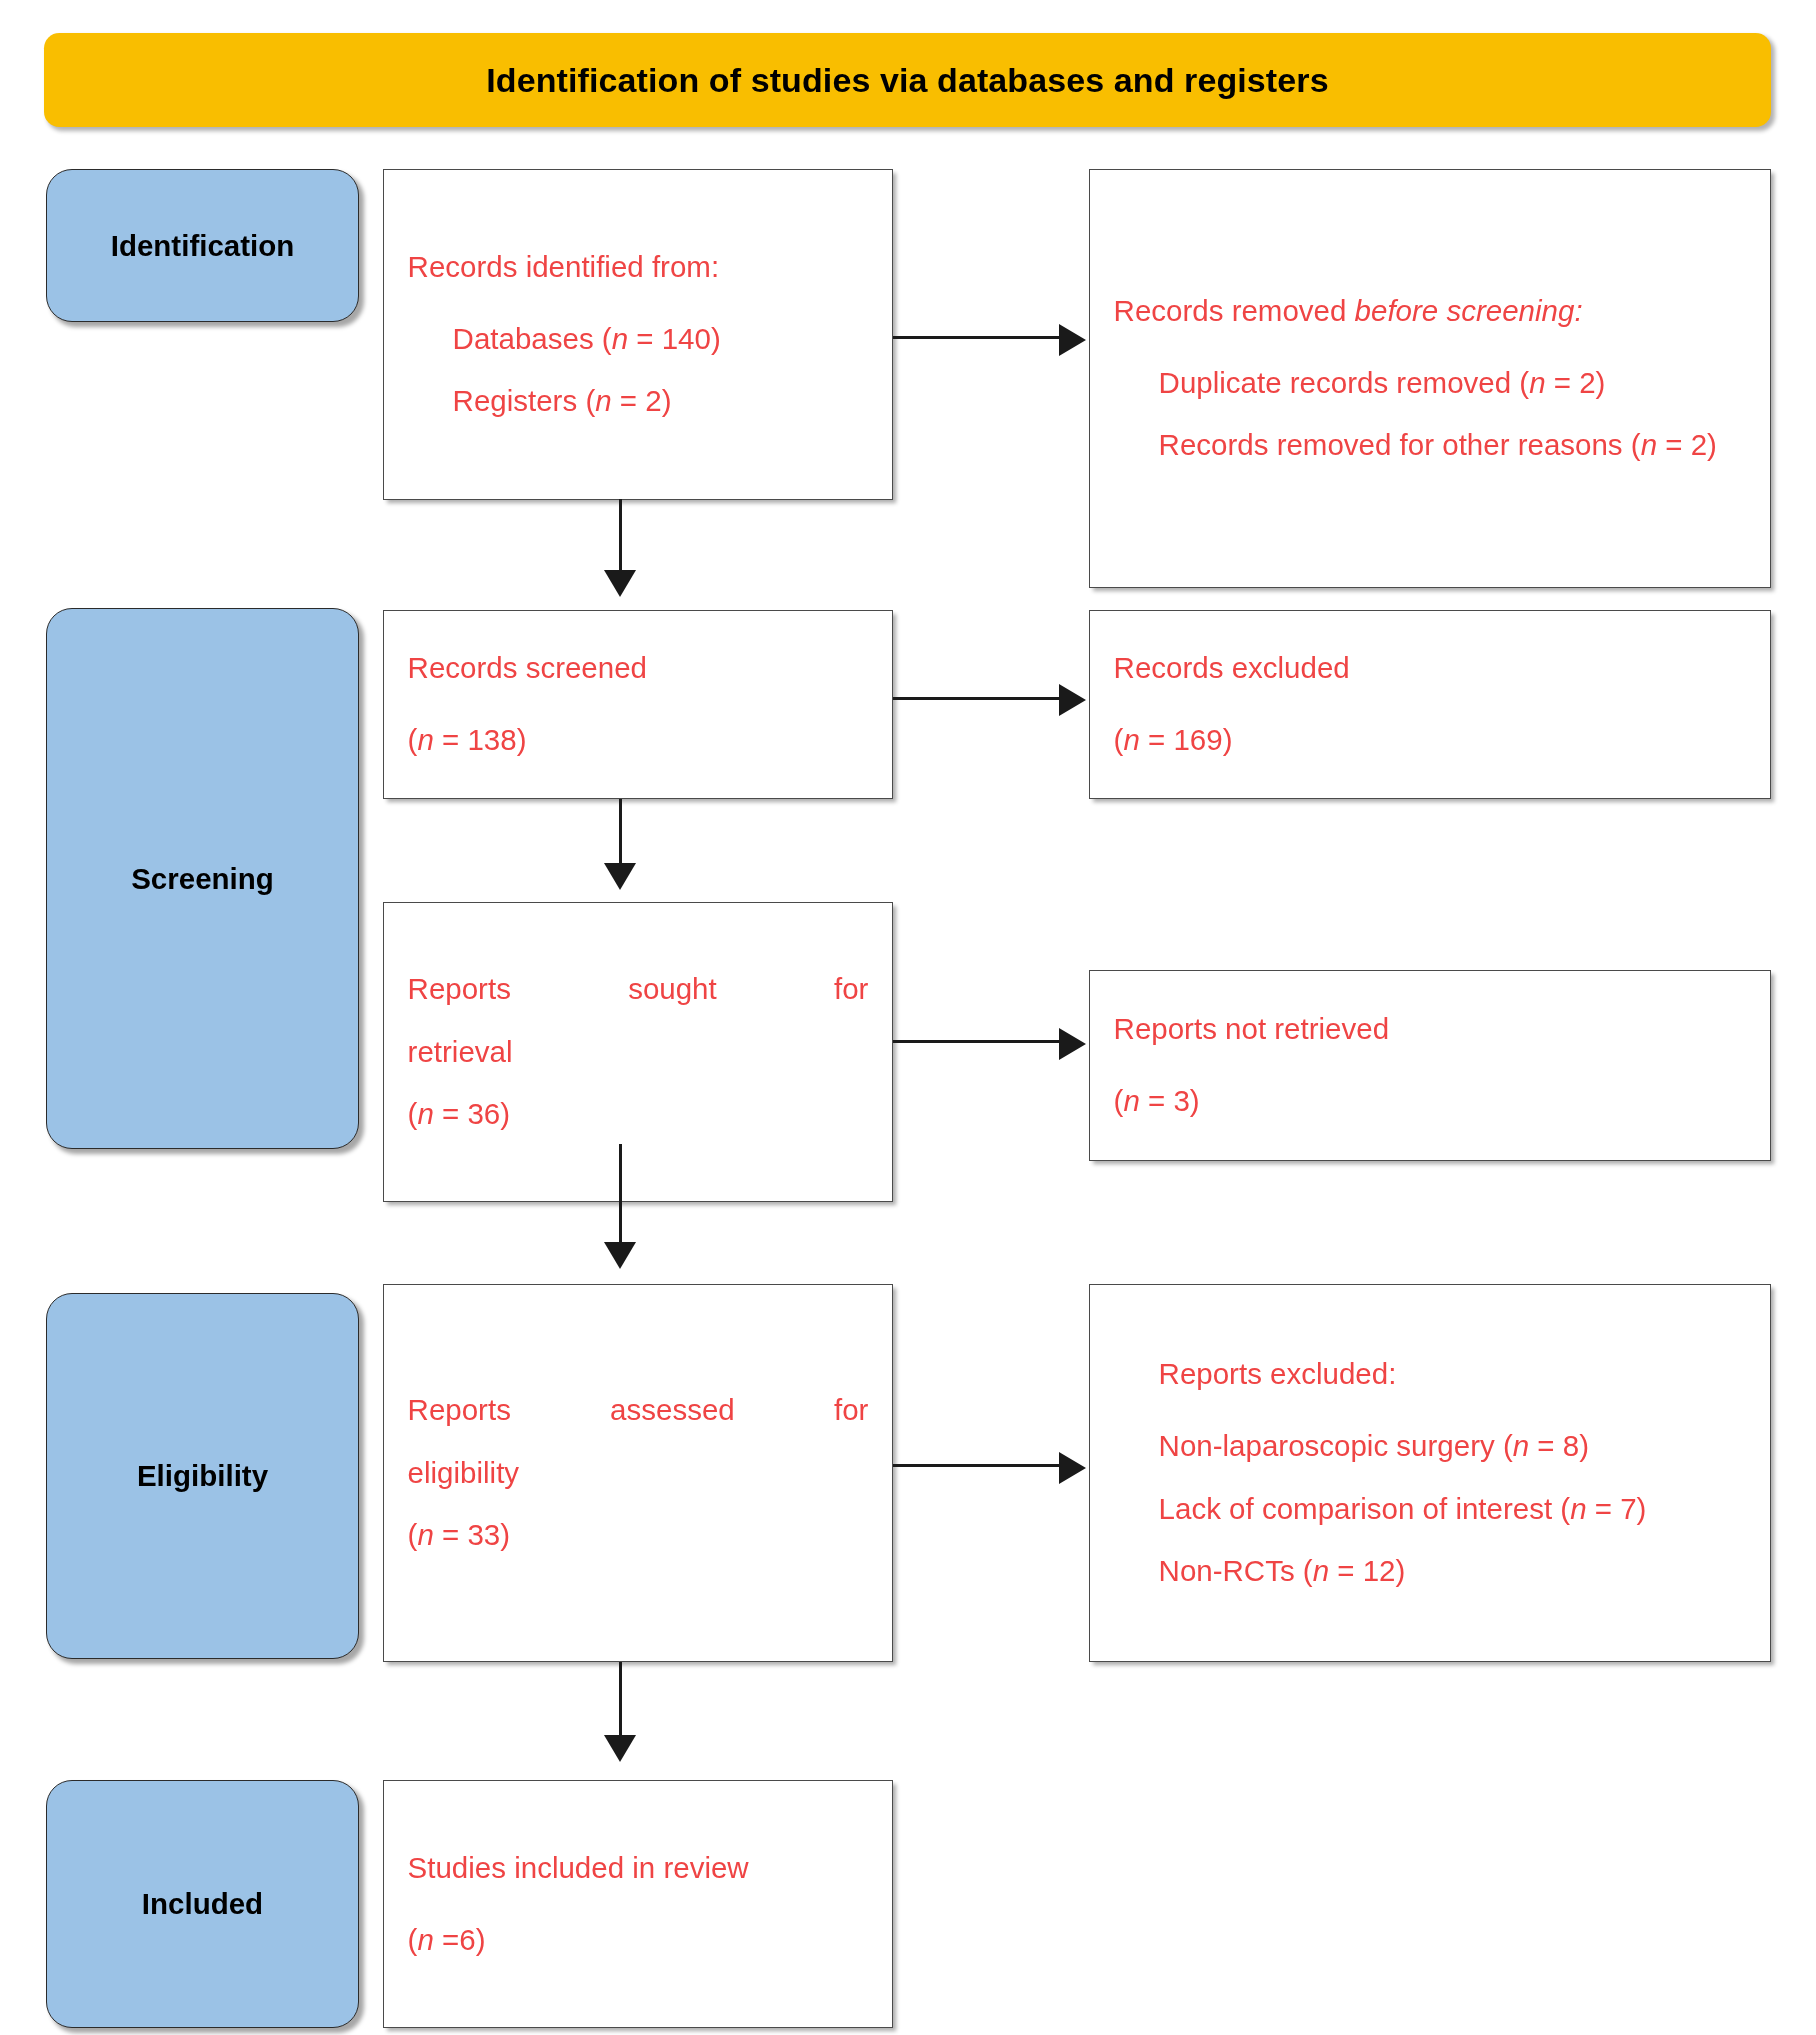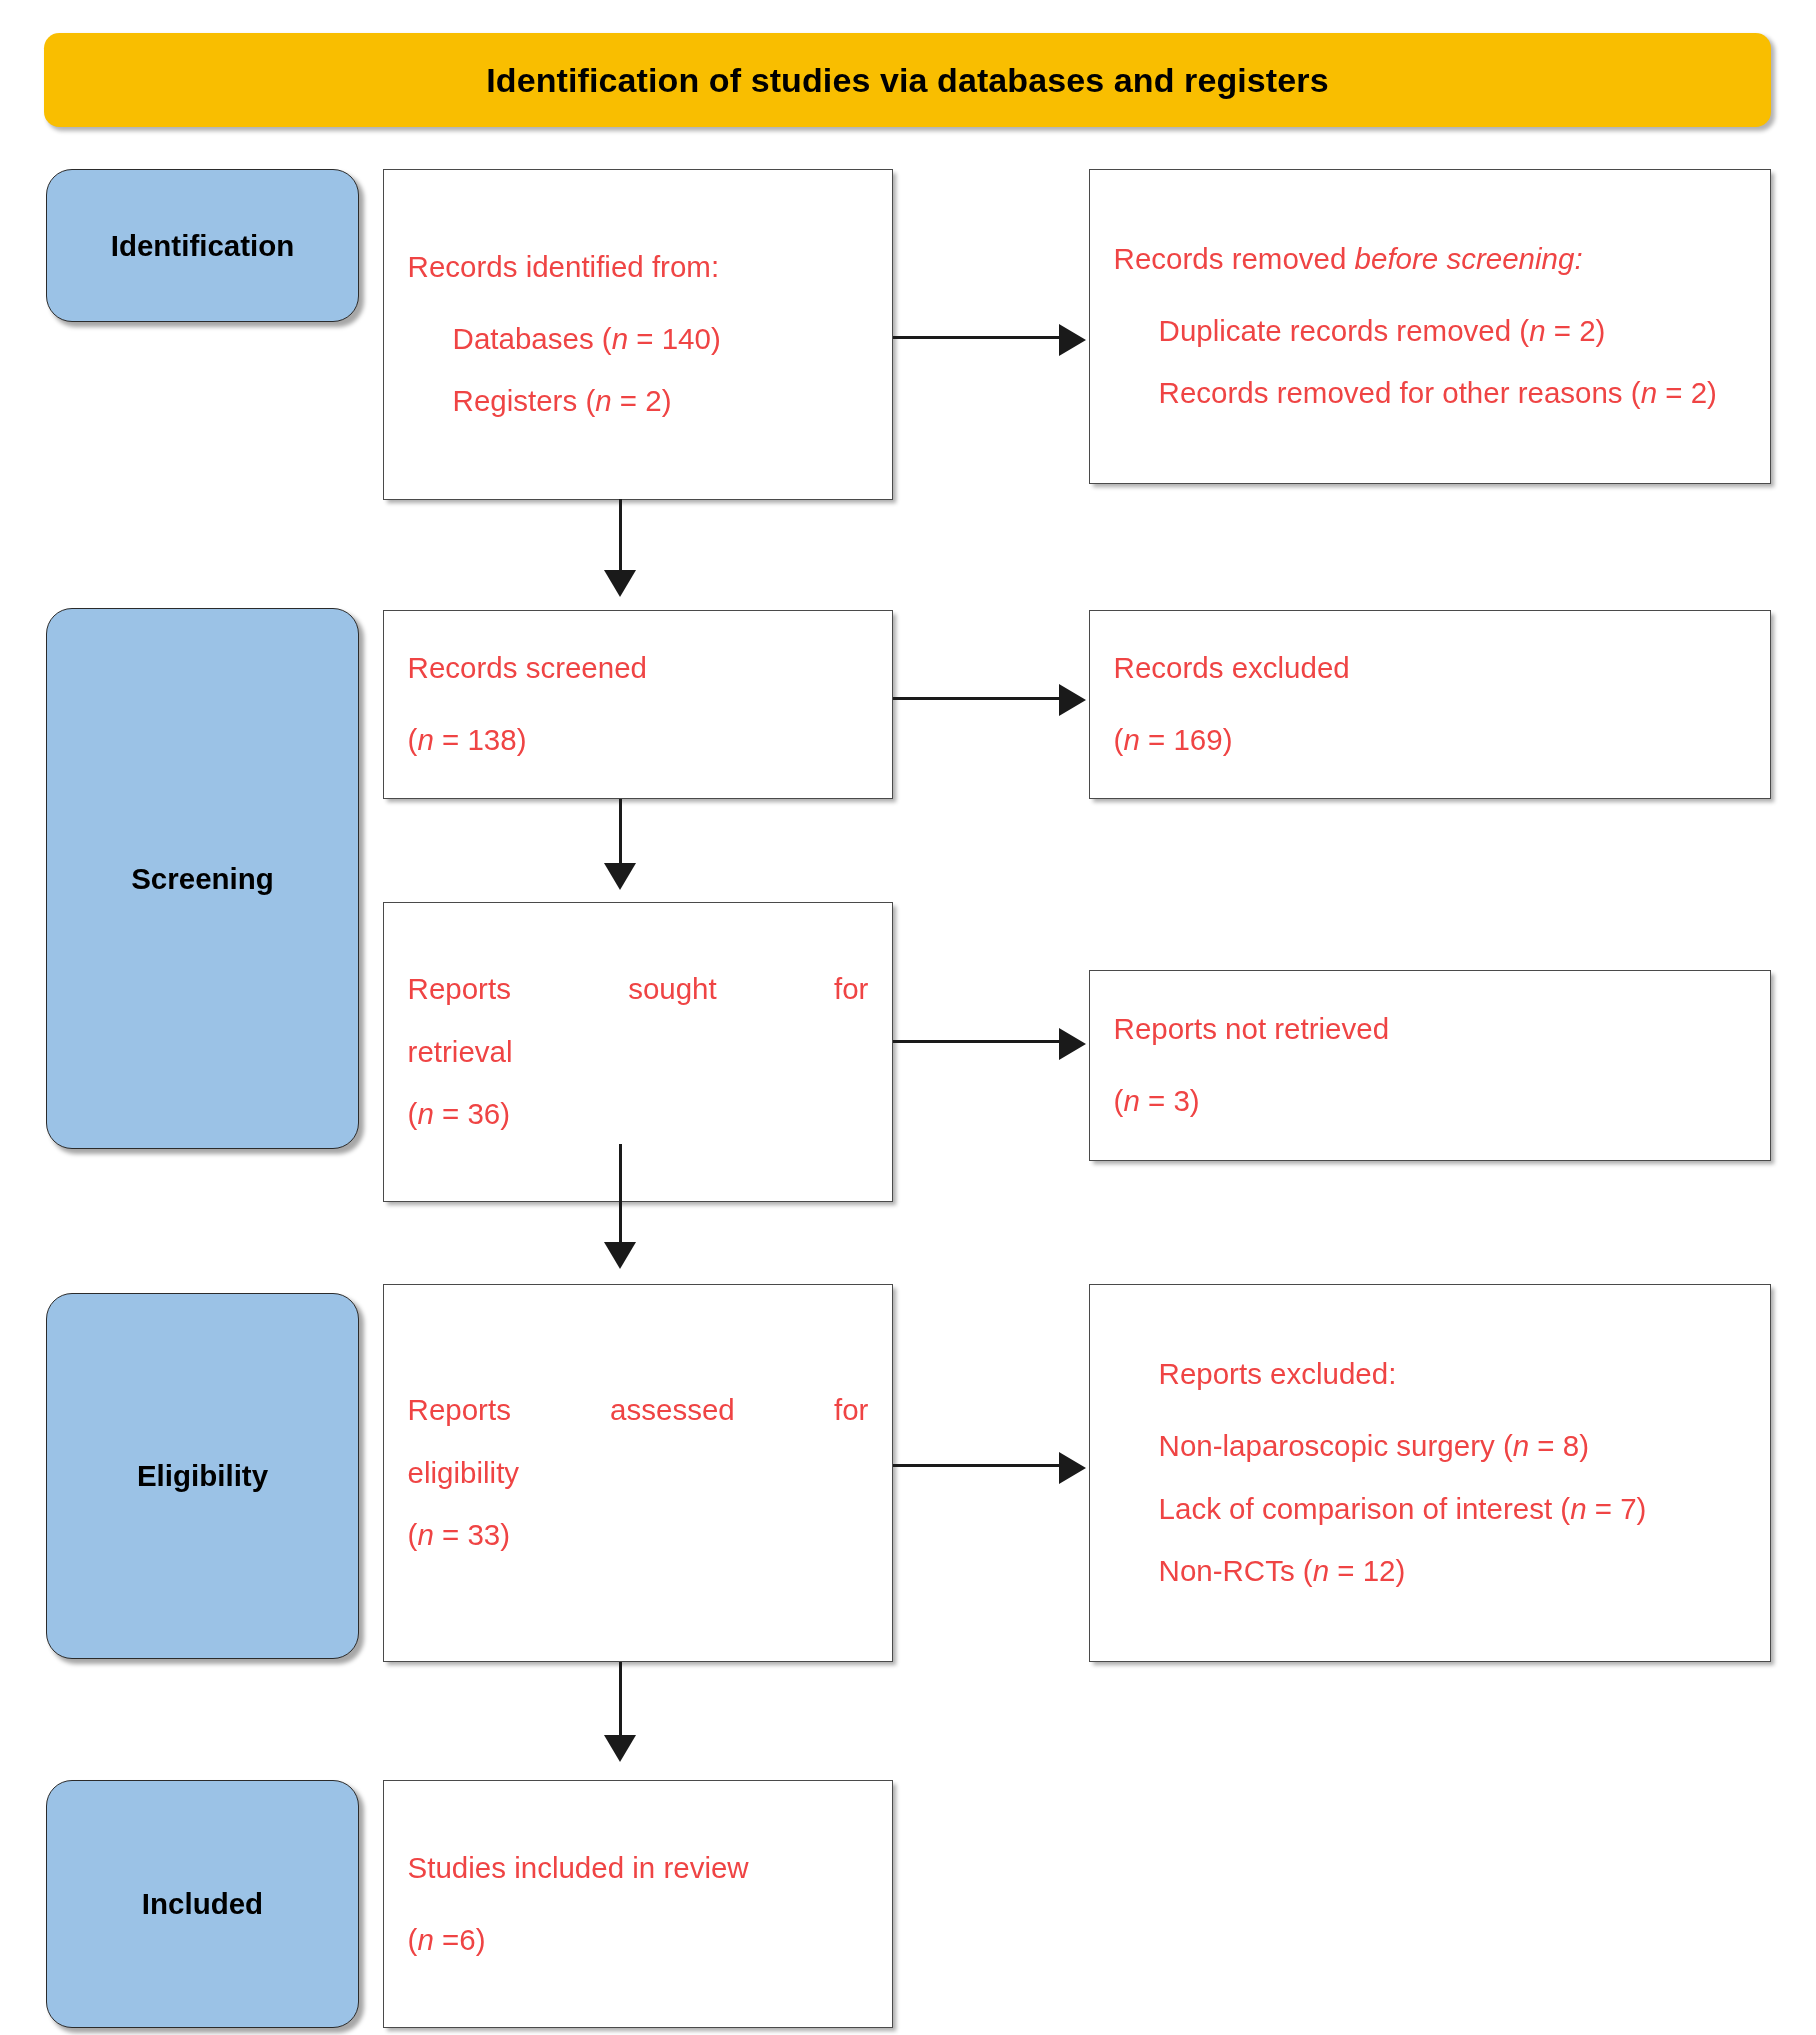--- a/index.html
+++ b/index.html
@@ -97,21 +97,21 @@
   .ital { font-style: italic; }
 
   
   #box-identified       { left: 383px; top: 169px;  width: 510px;  height: 331px; }
   #box-screened         { left: 383px; top: 610px; height: 189px; width: 510px; }
   #box-sought           { left: 383px; top: 902px; height: 300px; width: 510px; }
   #box-assessed         { left: 383px; top: 1284px; height: 378px; width: 510px; }
   #box-included         { left: 383px; top: 1780px; height: 248px; width: 510px; }
 
   
-  #box-removed          { left: 1089px; top: 169px;  width: 682px; height: 315px; }
+  #box-removed          { left: 1089px; top: 169px;  width: 682px; height: 419px; }
   #box-excluded-records { left: 1089px; top: 610px; width: 682px; height: 189px; }
   #box-not-retrieved    { left: 1089px; top: 953px; width: 682px; height: 191px; margin-top: 17px; }
   #box-excluded-reports { left: 1089px; top: 1284px; width: 682px; height: 378px; }
 
   
   .vline {
     position: absolute;
     left: 619px;
     width: 3px;
     background: #1a1a1a;

